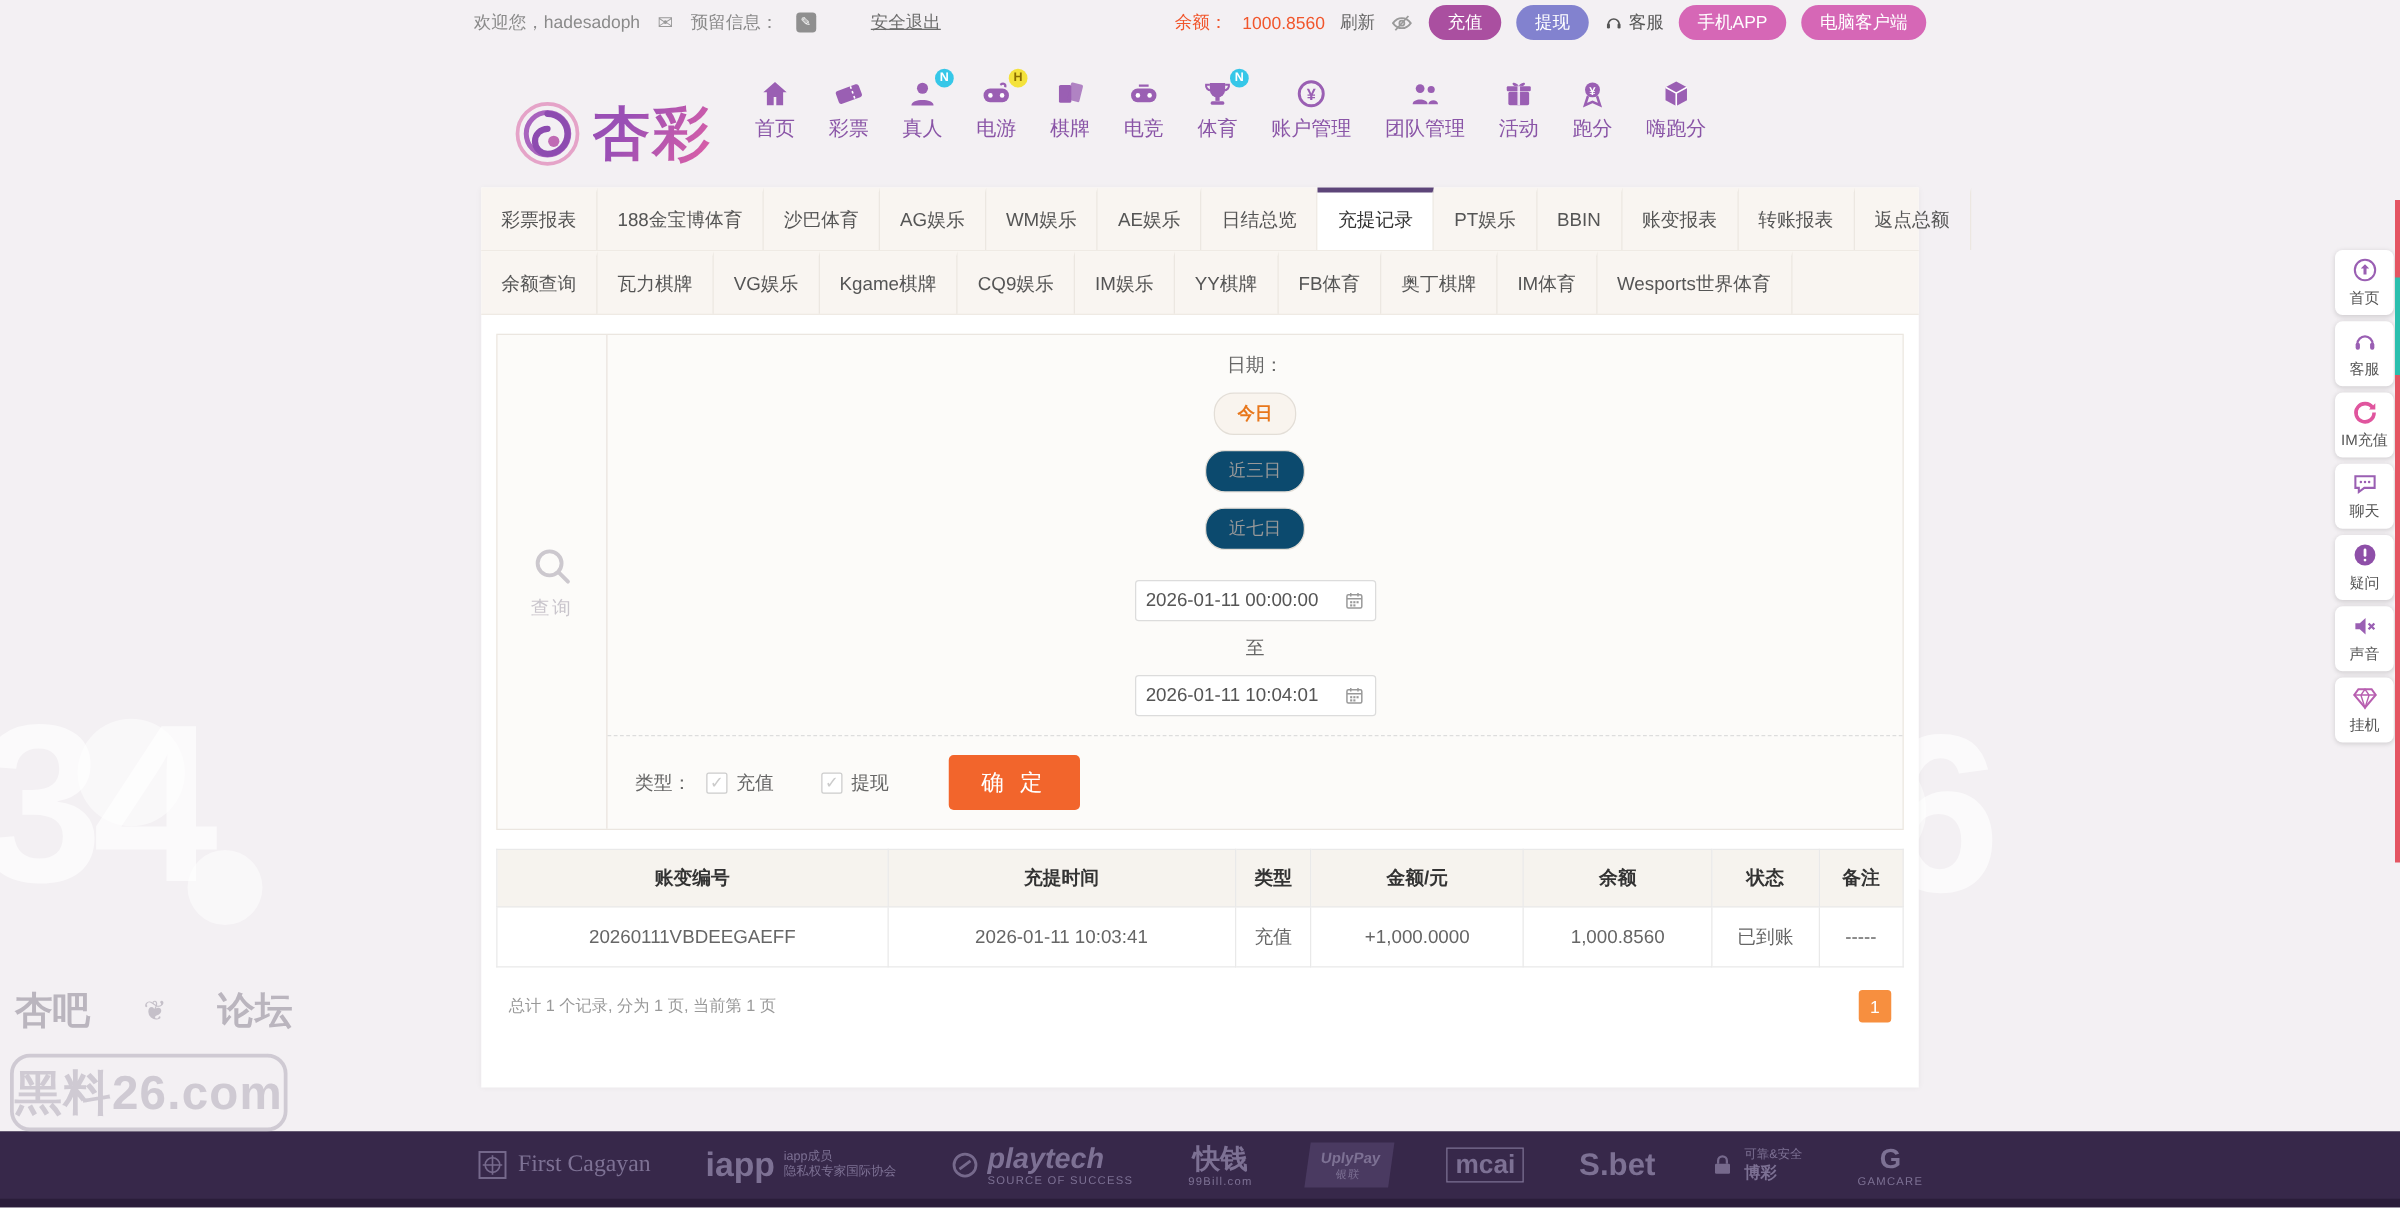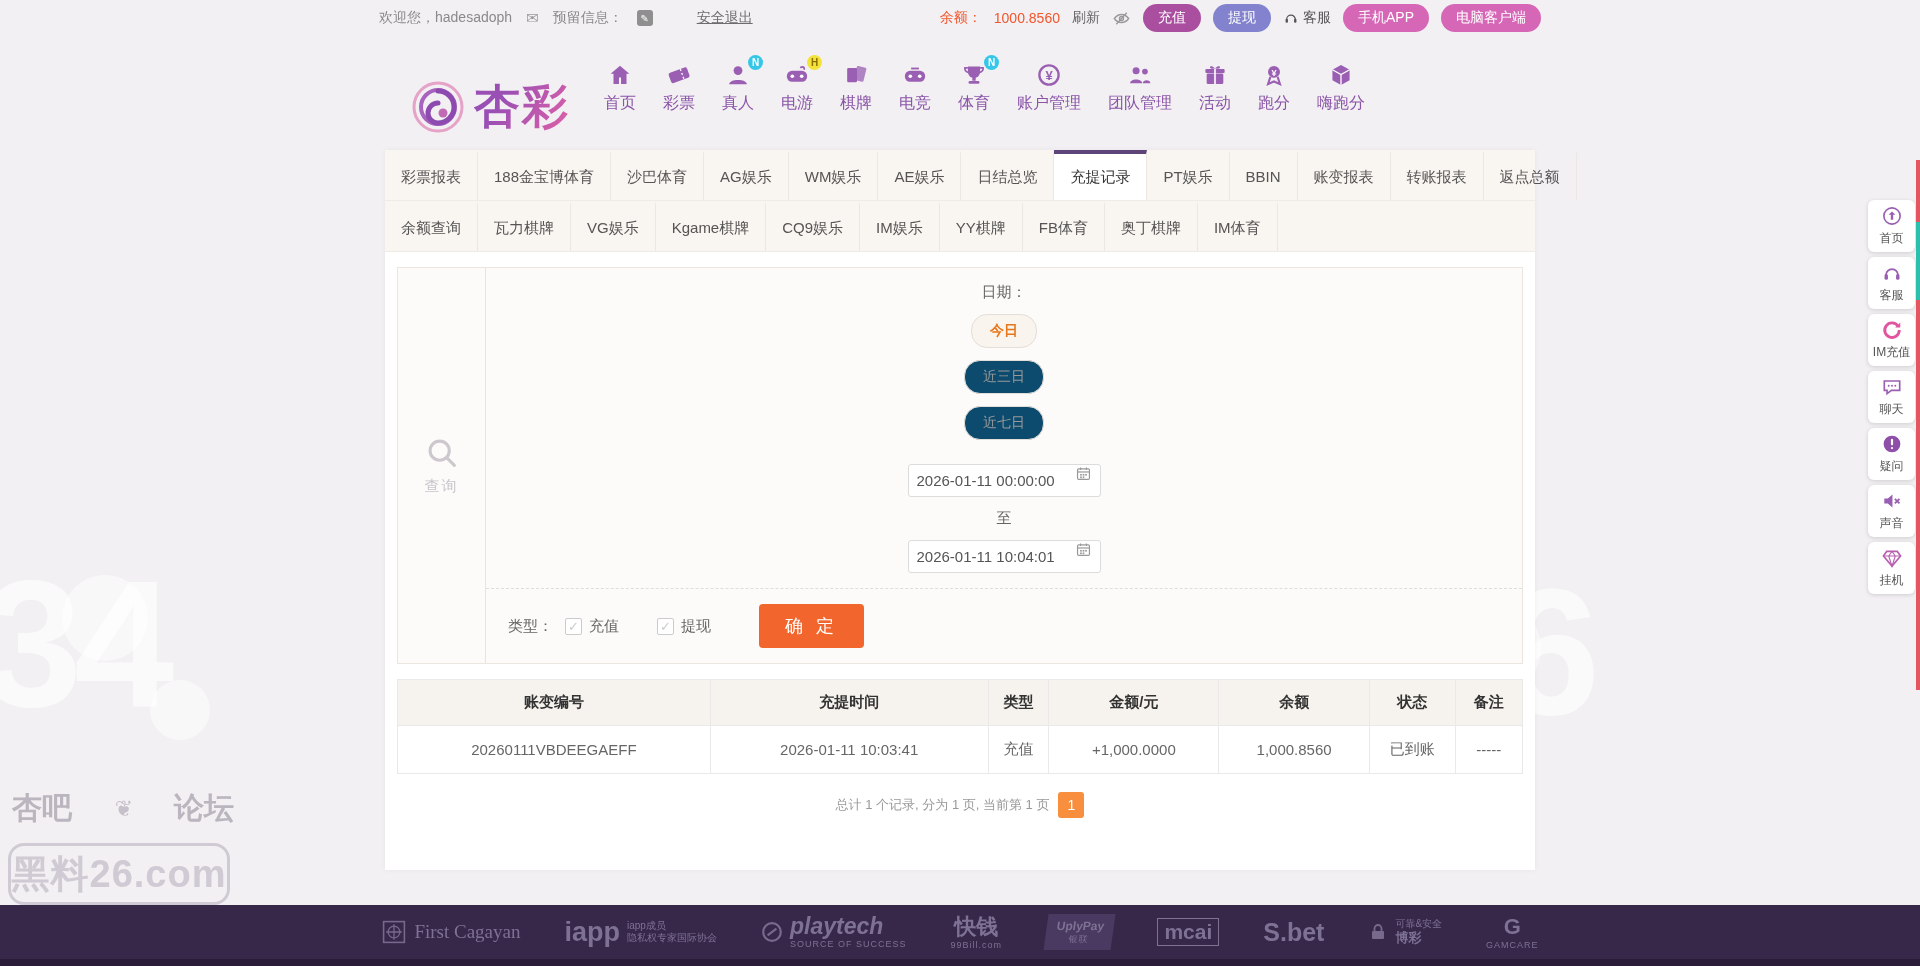--- a/index.html
+++ b/index.html
@@ -59,38 +59,38 @@
 
   
   .query { margin:15px 12px 0; border:1px solid #ebe6e0; background:#fcfbf9; display:flex; }
   .query-side { width:88px; border-right:1px solid #e9e4de; display:flex; flex-direction:column; align-items:center; justify-content:center; gap:7px; color:#c9c5cc; }
   .query-side .q-label { font-size:15px; letter-spacing:2px; }
   .query-main { flex:1; }
   .query-row { display:flex; align-items:center; padding:15px 22px; gap:12px; font-size:15px; color:#666; }
   .query-row.r1 { border-bottom:1px dashed #ddd;flex-direction:column; }
   .quick { border:1px solid #e3ded7; background:#0c4a6e; border-radius:16px; padding:7px 18px; font-size:14px; color:#999; cursor:pointer; font-family:inherit; }
   .quick.active { color:#e8771c; font-weight:bold; background:#f9f4ee; }
-  .date-box { display:flex; border:1px solid #dcdcdc; background:#fff; border-radius:3px; height:33px; padding:0 8px; gap:6px; }
+  .date-box { display:flex; align-items:center; border:1px solid #dcdcdc; background:#fff; border-radius:3px; height:33px; padding:0 8px; gap:6px; }
   .date-box input { border:none; outline:none; width:152px; font-size:15px; color:#555; font-family:inherit; background:transparent; }
   .to-label { color:#666; }
   .cb-wrap { display:flex; align-items:center; gap:7px; cursor:pointer; }
   .cb { width:17px; height:17px; border:1px solid #ccc; border-radius:2px; background:#fff; color:#ccc; font-size:13px; display:flex; align-items:center; justify-content:center; }
   .submit { background:#f2652c; color:#fff; border:none; border-radius:4px; font-size:18px; padding:10px 26px; margin-left:36px; cursor:pointer; letter-spacing:4px; font-family:inherit; }
 
   
   table.records { width:calc(100% - 24px); margin:15px 12px 0; border-collapse:collapse; }
   .records th, .records td { border:1px solid #e9e9e9; text-align:center; }
   .records th { background:#f6f3ee; height:46px; font-size:15px; color:#333; font-weight:bold; }
   .records td { height:48px; font-size:15px; color:#666; background:#fff; }
   .amount { color:#dd4330; }
   .status-ok { color:#4fb45c; }
   .note { color:#999; }
 
   
-  .pager { display:flex; justify-content:center; align-items:center; gap:9px; margin:18px 22px 0; font-size:13px; color:#999; }
+  .pager { display:flex; justify-content:space-between; align-items:center; gap:9px; margin:18px 22px 0; font-size:13px; color:#999; }
   .page-btn { width:26px; height:26px; background:#f78f3f; color:#fff; border-radius:3px; display:flex; align-items:center; justify-content:center; font-size:14px; cursor:pointer; }
 
   
   .wm { position:absolute; z-index:6; color:rgba(175,170,180,.85); }
   .wm-title { left:12px; top:788px; width:222px; display:flex; align-items:center; justify-content:space-between; font-size:30px; font-weight:bold; }
   .wm-orn { font-size:22px; color:rgba(185,180,190,.8); letter-spacing:-2px; }
   .wm-box { left:8px; top:843px; width:222px; height:62px; border:3px solid rgba(195,190,200,.75); border-radius:16px; display:flex; align-items:center; justify-content:center; font-size:38px; font-weight:bold; color:rgba(200,195,205,.85); letter-spacing:1px; }
 
   
   .footer { position:absolute; left:0; top:905px; width:1920px; height:61px; background:#37284a; border-bottom:7px solid #2a1d3a; display:flex; align-items:center; justify-content:center; gap:44px; z-index:5; color:#7d7194; }
@@ -314,20 +314,21 @@
     <div class="tab">余额查询</div>
     <div class="tab">瓦力棋牌</div>
     <div class="tab">VG娱乐</div>
     <div class="tab">Kgame棋牌</div>
     <div class="tab">CQ9娱乐</div>
     <div class="tab">IM娱乐</div>
     <div class="tab">YY棋牌</div>
     <div class="tab">FB体育</div>
     <div class="tab">奥丁棋牌</div>
     <div class="tab">IM体育</div>
+    <div class="tab">Wesports世界体育</div>
   </div>
 
   <div class="query">
     <div class="query-side">
       <svg width="34" height="34" viewBox="0 0 22 22">
         <circle cx="9.5" cy="9.5" r="6.2" fill="none" stroke="#ccc8ce" stroke-width="2"></circle>
         <line x1="14.2" y1="14.2" x2="19" y2="19" stroke="#ccc8ce" stroke-width="2" stroke-linecap="round"></line>
       </svg>
       <span class="q-label">查询</span>
     </div>

